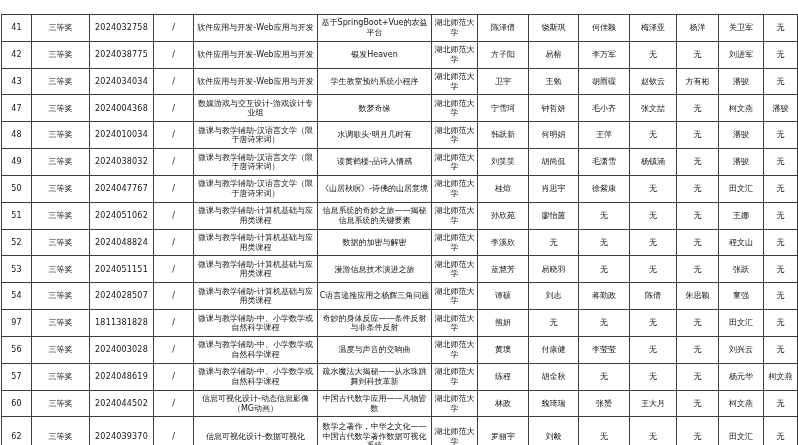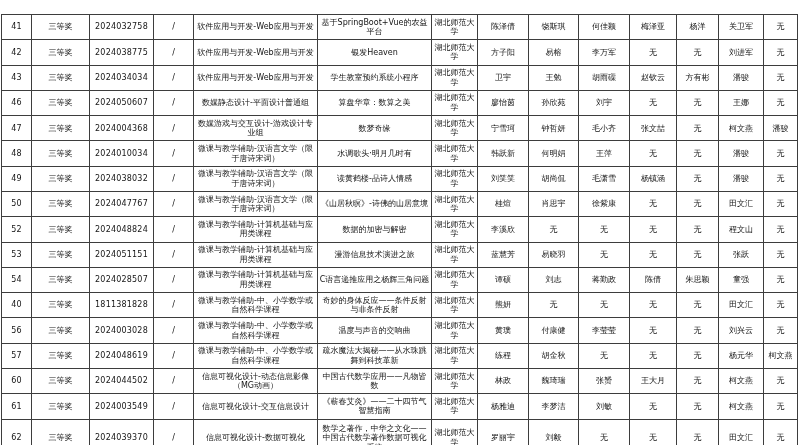--- a/index.html
+++ b/index.html
@@ -105,36 +105,20 @@
           <td data-name="school-cell">湖北师范大学</td>
           <td data-name="member-1-cell">卫宇</td>
           <td data-name="member-2-cell">王勉</td>
           <td data-name="member-3-cell">胡雨磲</td>
           <td data-name="member-4-cell">赵钦云</td>
           <td data-name="member-5-cell">方有彬</td>
           <td data-name="advisor-1-cell">潘骏</td>
           <td data-name="advisor-2-cell">无</td>
         </tr>
         <tr data-name="table-row">
-          <td data-name="row-number-cell">46</td>
-          <td data-name="award-level-cell">三等奖</td>
-          <td data-name="entry-id-cell">2024050607</td>
-          <td data-name="slash-cell">/</td>
-          <td data-name="category-cell">数媒静态设计-平面设计普通组</td>
-          <td data-name="work-title-cell">算盘华章：数算之美</td>
-          <td data-name="school-cell">湖北师范大学</td>
-          <td data-name="member-1-cell">廖怡茵</td>
-          <td data-name="member-2-cell">孙欣苑</td>
-          <td data-name="member-3-cell">刘宇</td>
-          <td data-name="member-4-cell">无</td>
-          <td data-name="member-5-cell">无</td>
-          <td data-name="advisor-1-cell">王娜</td>
-          <td data-name="advisor-2-cell">无</td>
-        </tr>
-        <tr data-name="table-row">
           <td data-name="row-number-cell">47</td>
           <td data-name="award-level-cell">三等奖</td>
           <td data-name="entry-id-cell">2024004368</td>
           <td data-name="slash-cell">/</td>
           <td data-name="category-cell">数媒游戏与交互设计-游戏设计专业组</td>
           <td data-name="work-title-cell">数梦奇缘</td>
           <td data-name="school-cell">湖北师范大学</td>
           <td data-name="member-1-cell">宁雪珂</td>
           <td data-name="member-2-cell">钟哲妍</td>
           <td data-name="member-3-cell">毛小齐</td>
@@ -182,20 +166,36 @@
           <td data-name="slash-cell">/</td>
           <td data-name="category-cell">微课与教学辅助-汉语言文学（限于唐诗宋词）</td>
           <td data-name="work-title-cell">《山居秋暝》-诗佛的山居意境</td>
           <td data-name="school-cell">湖北师范大学</td>
           <td data-name="member-1-cell">桂煊</td>
           <td data-name="member-2-cell">肖思宇</td>
           <td data-name="member-3-cell">徐紫康</td>
           <td data-name="member-4-cell">无</td>
           <td data-name="member-5-cell">无</td>
           <td data-name="advisor-1-cell">田文汇</td>
+          <td data-name="advisor-2-cell">无</td>
+        </tr>
+        <tr data-name="table-row">
+          <td data-name="row-number-cell">51</td>
+          <td data-name="award-level-cell">三等奖</td>
+          <td data-name="entry-id-cell">2024051062</td>
+          <td data-name="slash-cell">/</td>
+          <td data-name="category-cell">微课与教学辅助-计算机基础与应用类课程</td>
+          <td data-name="work-title-cell">信息系统的奇妙之旅——揭秘信息系统的关键要素</td>
+          <td data-name="school-cell">湖北师范大学</td>
+          <td data-name="member-1-cell">孙欣苑</td>
+          <td data-name="member-2-cell">廖怡茵</td>
+          <td data-name="member-3-cell">无</td>
+          <td data-name="member-4-cell">无</td>
+          <td data-name="member-5-cell">无</td>
+          <td data-name="advisor-1-cell">王娜</td>
           <td data-name="advisor-2-cell">无</td>
         </tr>
         <tr data-name="table-row">
           <td data-name="row-number-cell">52</td>
           <td data-name="award-level-cell">三等奖</td>
           <td data-name="entry-id-cell">2024048824</td>
           <td data-name="slash-cell">/</td>
           <td data-name="category-cell">微课与教学辅助-计算机基础与应用类课程</td>
           <td data-name="work-title-cell">数据的加密与解密</td>
           <td data-name="school-cell">湖北师范大学</td>
@@ -233,21 +233,21 @@
           <td data-name="school-cell">湖北师范大学</td>
           <td data-name="member-1-cell">谭硕</td>
           <td data-name="member-2-cell">刘志</td>
           <td data-name="member-3-cell">蒋勤政</td>
           <td data-name="member-4-cell">陈倩</td>
           <td data-name="member-5-cell">朱思颖</td>
           <td data-name="advisor-1-cell">童强</td>
           <td data-name="advisor-2-cell">无</td>
         </tr>
         <tr data-name="table-row">
-          <td data-name="row-number-cell">40</td>
+          <td data-name="row-number-cell">97</td>
           <td data-name="award-level-cell">三等奖</td>
           <td data-name="entry-id-cell">1811381828</td>
           <td data-name="slash-cell">/</td>
           <td data-name="category-cell">微课与教学辅助-中、小学数学或自然科学课程</td>
           <td data-name="work-title-cell">奇妙的身体反应——条件反射与非条件反射</td>
           <td data-name="school-cell">湖北师范大学</td>
           <td data-name="member-1-cell">熊妍</td>
           <td data-name="member-2-cell">无</td>
           <td data-name="member-3-cell">无</td>
           <td data-name="member-4-cell">无</td>
@@ -292,36 +292,20 @@
           <td data-name="award-level-cell">三等奖</td>
           <td data-name="entry-id-cell">2024044502</td>
           <td data-name="slash-cell">/</td>
           <td data-name="category-cell">信息可视化设计-动态信息影像（MG动画）</td>
           <td data-name="work-title-cell">中国古代数学应用——凡物皆数</td>
           <td data-name="school-cell">湖北师范大学</td>
           <td data-name="member-1-cell">林政</td>
           <td data-name="member-2-cell">魏琦瑞</td>
           <td data-name="member-3-cell">张赟</td>
           <td data-name="member-4-cell">王大月</td>
-          <td data-name="member-5-cell">无</td>
-          <td data-name="advisor-1-cell">柯文燕</td>
-          <td data-name="advisor-2-cell">无</td>
-        </tr>
-        <tr data-name="table-row">
-          <td data-name="row-number-cell">61</td>
-          <td data-name="award-level-cell">三等奖</td>
-          <td data-name="entry-id-cell">2024003549</td>
-          <td data-name="slash-cell">/</td>
-          <td data-name="category-cell">信息可视化设计-交互信息设计</td>
-          <td data-name="work-title-cell">《蕲春艾灸》——二十四节气智慧指南</td>
-          <td data-name="school-cell">湖北师范大学</td>
-          <td data-name="member-1-cell">杨雅迪</td>
-          <td data-name="member-2-cell">李梦洁</td>
-          <td data-name="member-3-cell">刘敏</td>
-          <td data-name="member-4-cell">无</td>
           <td data-name="member-5-cell">无</td>
           <td data-name="advisor-1-cell">柯文燕</td>
           <td data-name="advisor-2-cell">无</td>
         </tr>
         <tr data-name="table-row">
           <td data-name="row-number-cell">62</td>
           <td data-name="award-level-cell">三等奖</td>
           <td data-name="entry-id-cell">2024039370</td>
           <td data-name="slash-cell">/</td>
           <td data-name="category-cell">信息可视化设计-数据可视化</td>

